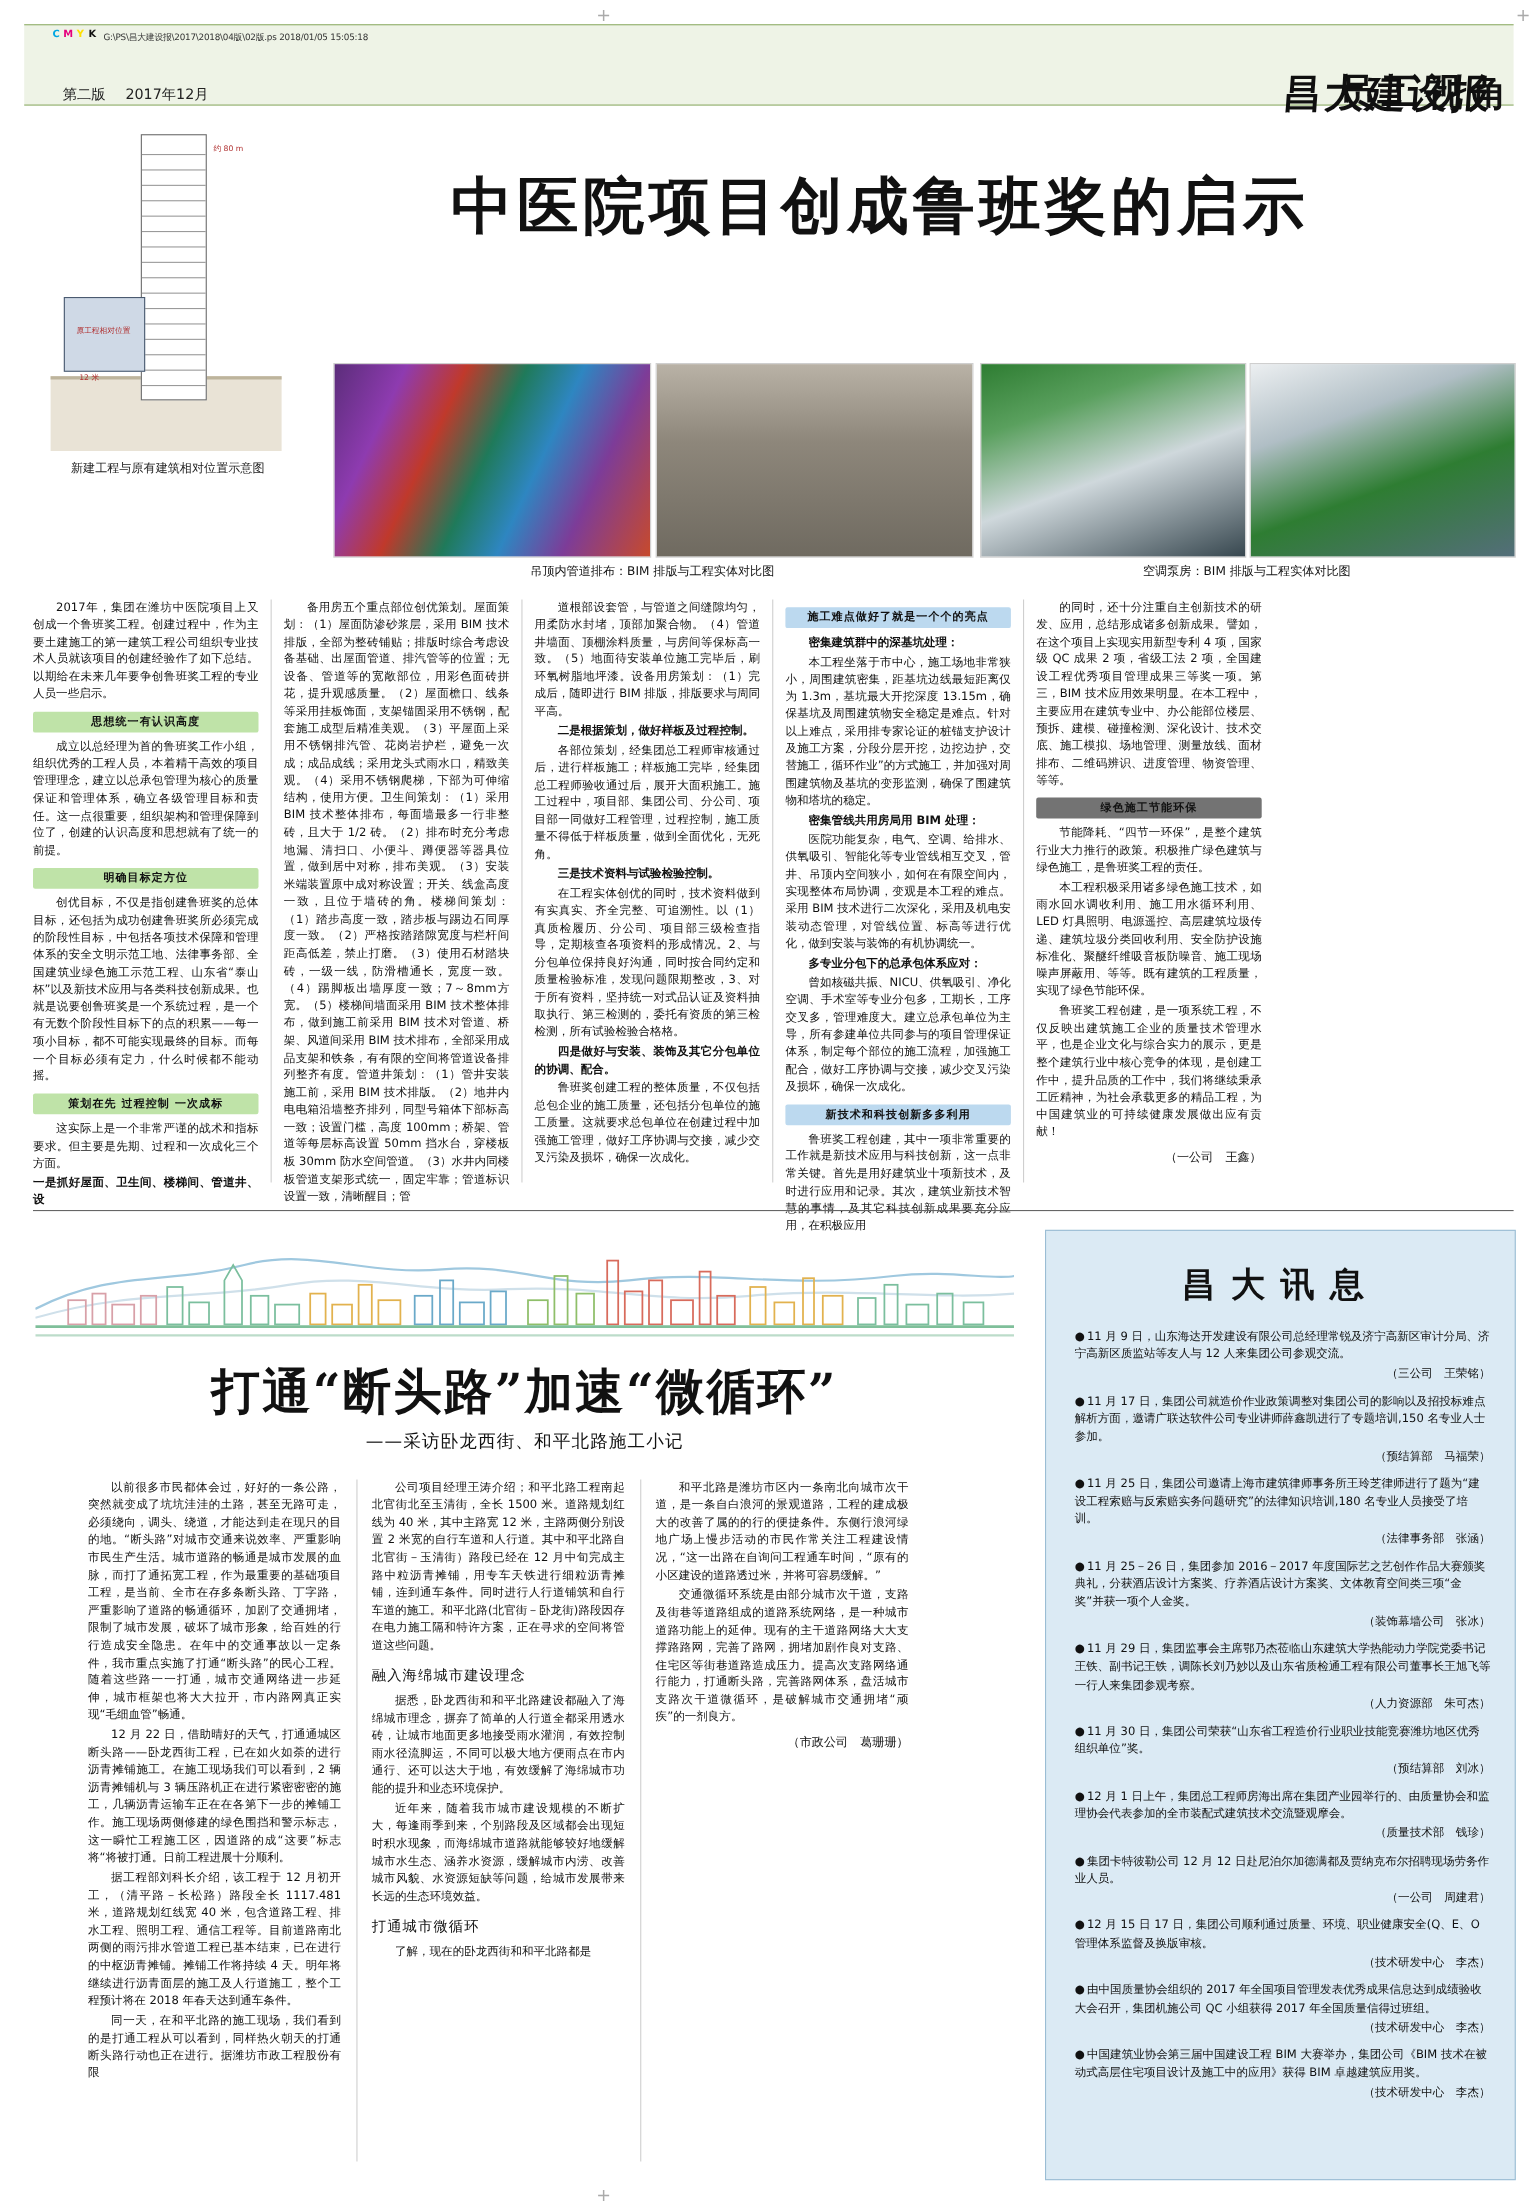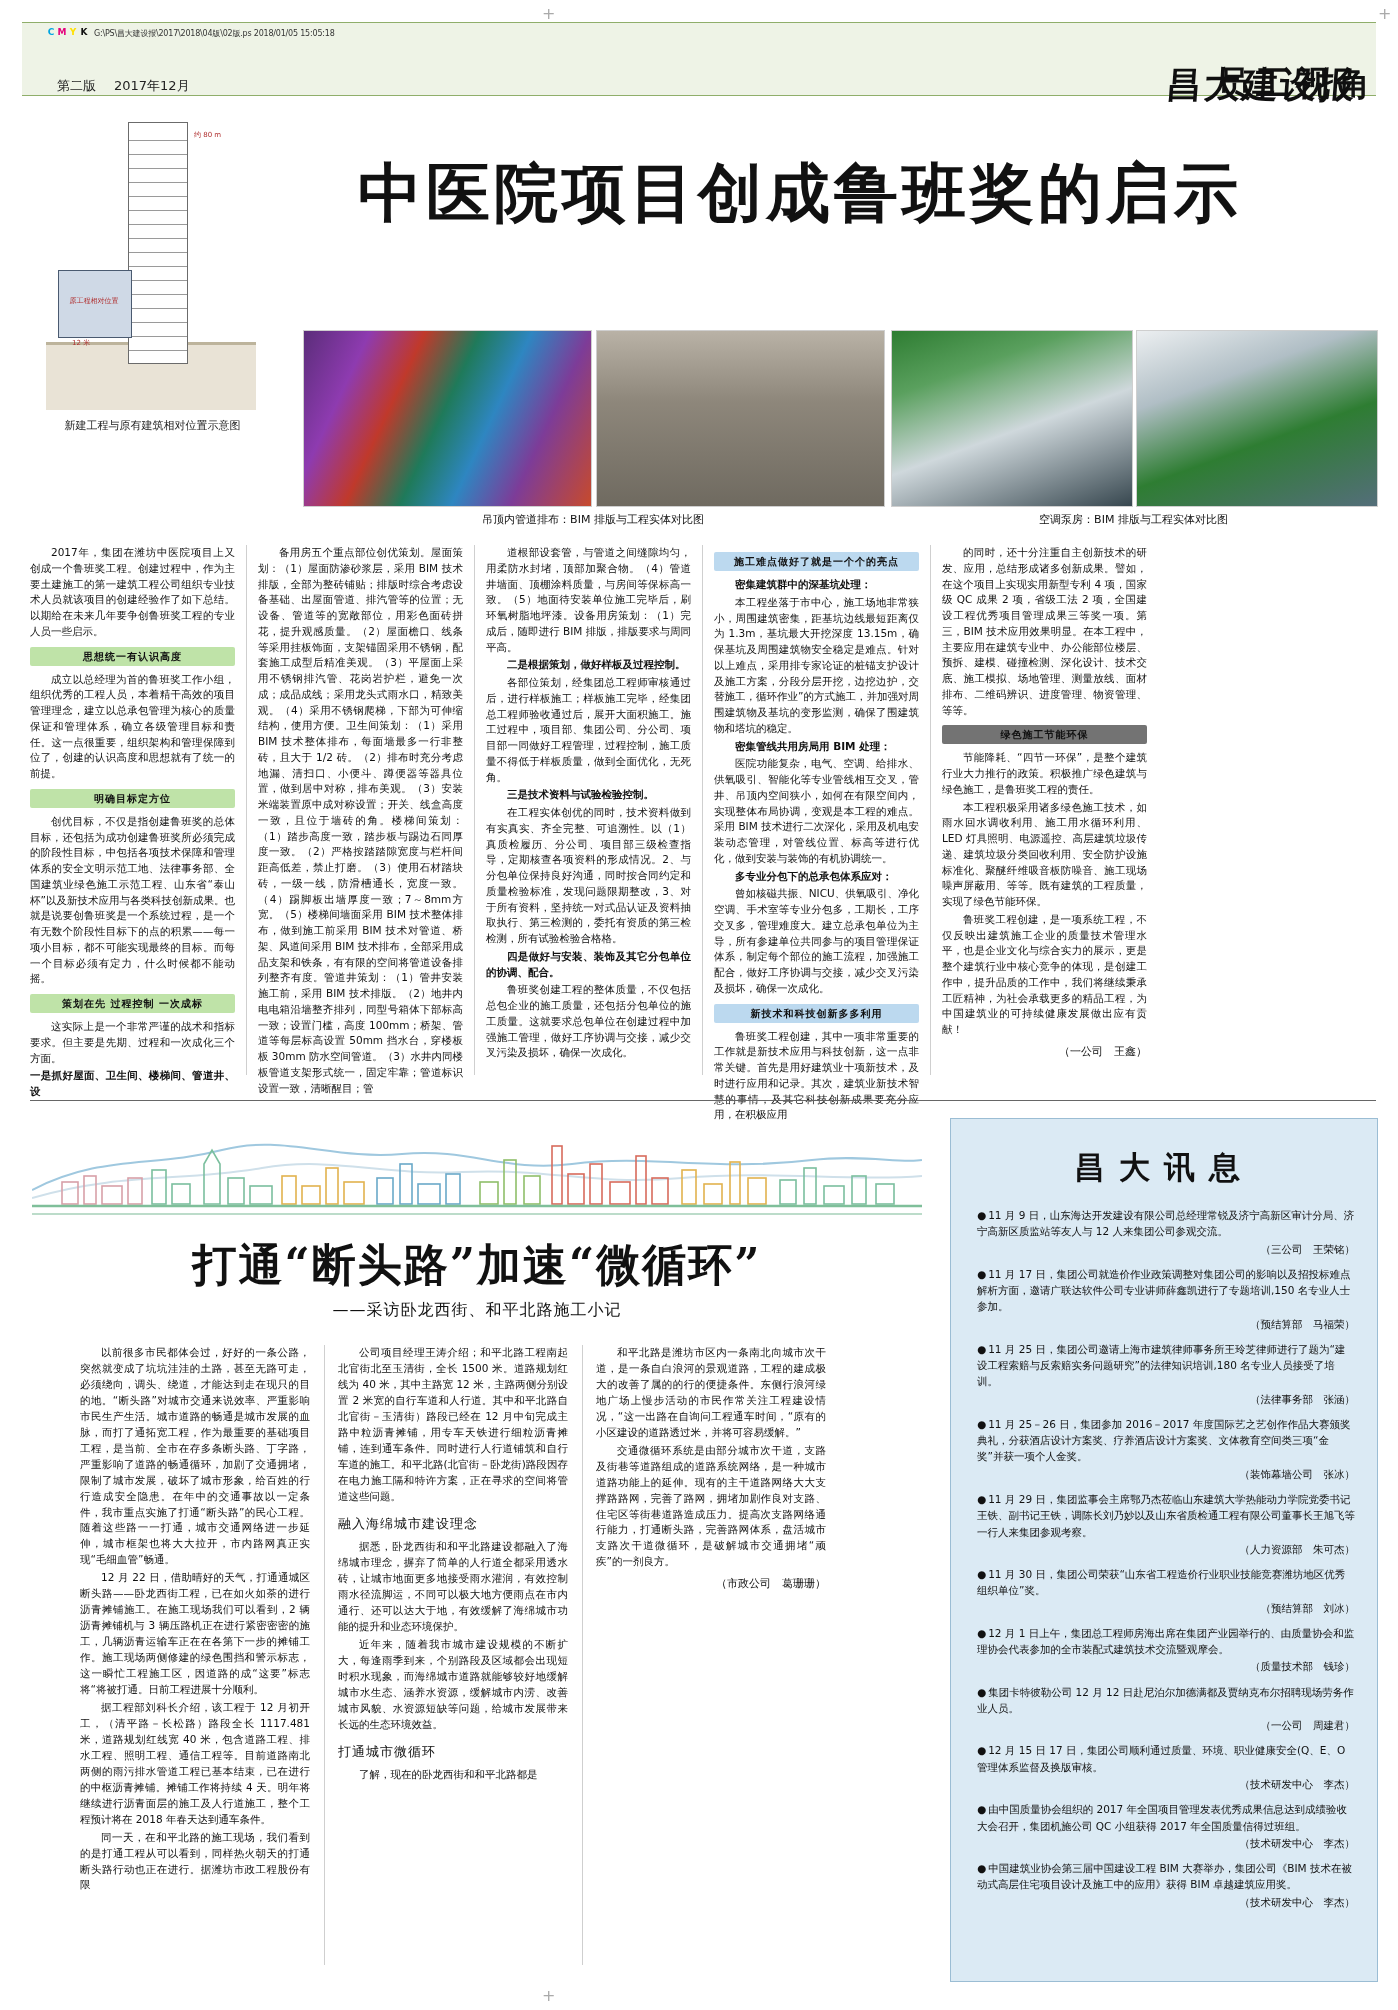--- a/index.html
+++ b/index.html
@@ -36,21 +36,21 @@
     position:absolute;right:20px;top:38px;
     font-family:"DejaVu Serif","Liberation Serif",serif;
     font-size:36px;font-weight:bold;color:#0f0f0f;letter-spacing:2px;
     transform:skewX(-4deg);
   }
 
   
   .feature-title{
     position:absolute;left:300px;top:150px;width:1000px;text-align:center;
     font-family:"DejaVu Serif","Liberation Serif",serif;
-    font-weight:bold;font-size:64px;letter-spacing:4px;color:#111;
+    font-weight:bold;font-size:56px;letter-spacing:4px;color:#111;
   }
 
   
   .schem{position:absolute;left:46px;top:120px;width:210px;height:290px;border:0;}
   .schem .ground{position:absolute;left:0;top:222px;width:210px;height:68px;background:#e9e3d6;}
   .schem .ground:after{content:"";position:absolute;left:0;top:0;width:210px;height:3px;background:#bdb49c;}
   .schem .tower{position:absolute;left:82px;top:2px;width:58px;height:240px;background:#fff;border:1px solid #6b6b6b;}
   .schem .tower i{position:absolute;left:0;width:100%;height:7px;border-bottom:1px solid #9a9a9a;display:block;}
   .schem .old{position:absolute;left:12px;top:150px;width:72px;height:66px;background:#cfd9e6;border:1px solid #4a5a70;}
   .schem .oldlabel{position:absolute;left:14px;top:176px;font-size:7px;color:#b03030;width:68px;text-align:center;}

